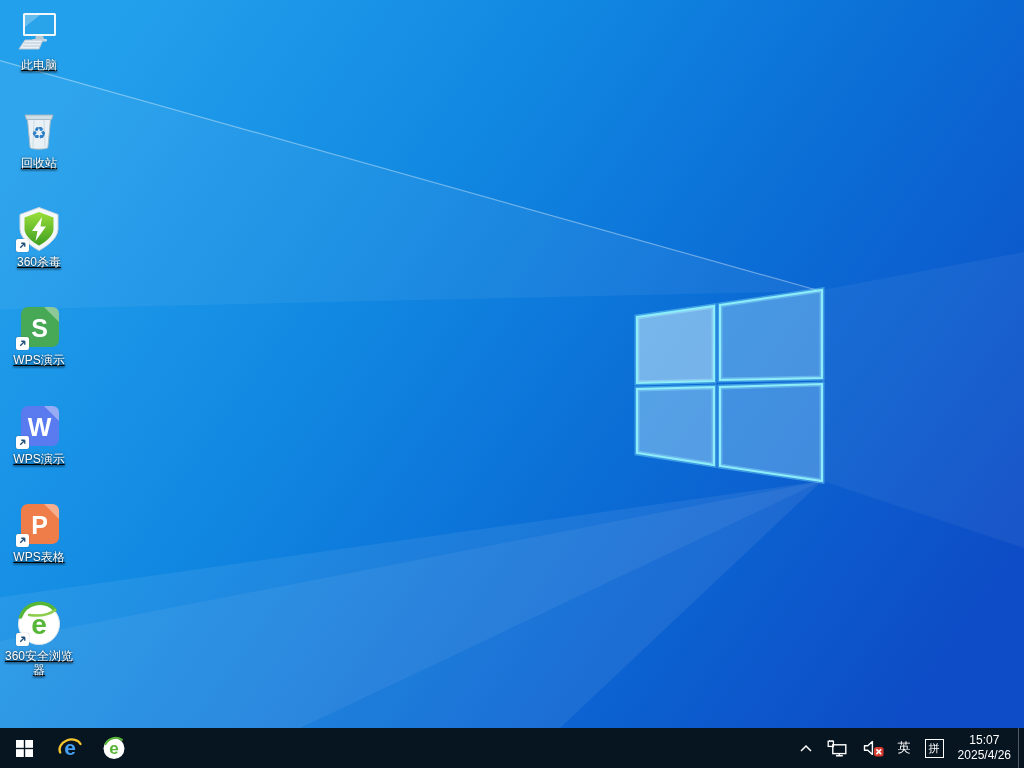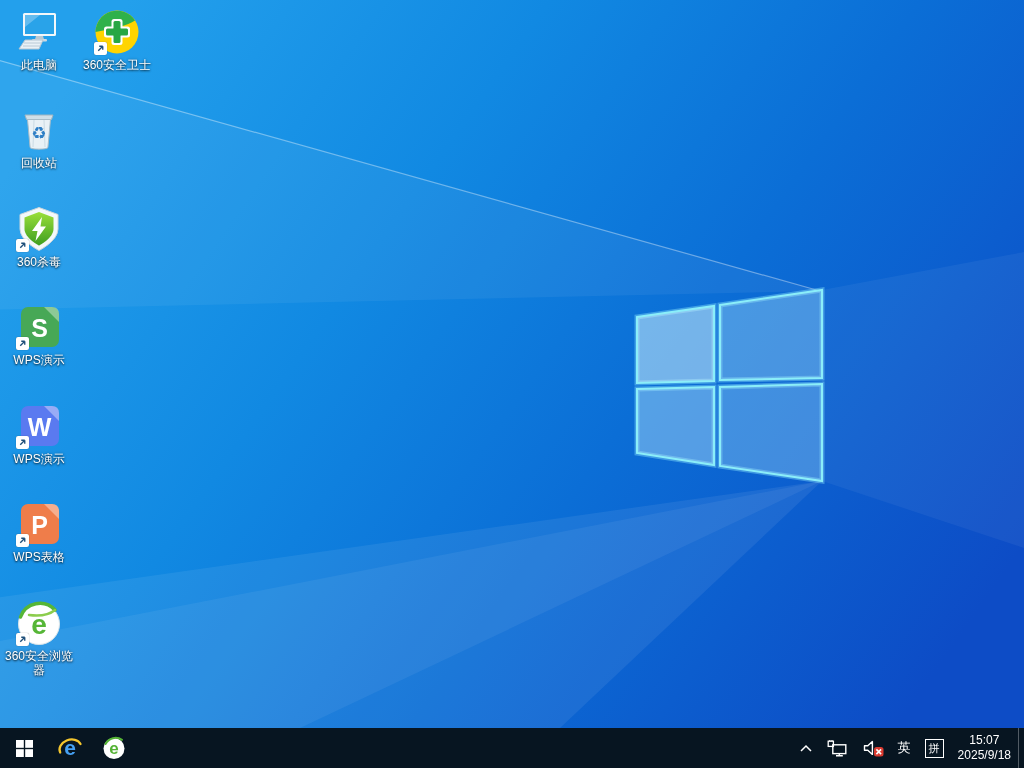--- a/index.html
+++ b/index.html
@@ -2,21 +2,21 @@
 <html><head>
 <meta charset="utf-8">
 <style>
   html,body{margin:0;padding:0;width:1024px;height:768px;overflow:hidden;
     font-family:"Liberation Sans","DejaVu Sans",sans-serif;cursor:default;
     -webkit-user-select:none;user-select:none;background:#0c4cc6;}
   #desktop{position:relative;width:1024px;height:768px;}
   .wall{position:absolute;left:0;top:0;width:1024px;height:728px;display:block;}
 
   
-  .cell{position:absolute;width:76px;text-align:center;}
+  .cell{position:absolute;width:76px;text-align:center;text-decoration:underline;}
   .ico{width:48px;height:48px;margin:0 auto;position:relative;}
   .ico svg{display:block;}
   .lbl{margin-top:2px;font-size:12px;line-height:14px;color:#fff;
     text-shadow:0 1px 2px rgba(0,0,0,.75),0 0 3px rgba(0,0,0,.4);
     word-break:break-all;}
   .lnk{position:absolute;left:1px;bottom:1px;width:13px;height:13px;background:#fff;
     border-radius:2px;box-shadow:0 0 1px rgba(0,0,0,.5);display:flex;
     align-items:center;justify-content:center;}
 
   
@@ -86,39 +86,20 @@
         <polygon points="10,7 25,7 10,19" fill="rgba(255,255,255,0.28)"></polygon>
         <path d="M21,28 h7 l1,3.2 h-9 Z" fill="#b9c9d4"></path>
         <rect x="17" y="31" width="15" height="2.4" rx="1" fill="#cdd9e2"></rect>
         <polygon points="10,32 28,32 24,41 4,41" fill="#e9f1f6" stroke="#b4c6d2" stroke-width="1"></polygon>
         <path d="M9,35 h17 M8,38 h17" stroke="#b4c6d2" stroke-width="0.9"></path>
       </svg>
     </div>
     <div class="lbl">此电脑</div>
   </div>
 
-  <div class="cell" style="left:79px;top:8px">
-    <div class="ico">
-      <svg viewBox="0 0 48 48" width="48" height="48">
-        <circle cx="24" cy="24" r="21.5" fill="#ffd400"></circle>
-        <path d="M2.5,24 A21.5,21.5 0 0 1 42,12.5 C35,17.5 20,20.5 2.5,24 Z" fill="#2fb14b"></path>
-        <rect x="11" y="18.5" width="26" height="11" rx="2.5" fill="#fff"></rect>
-        <rect x="18.5" y="11" width="11" height="26" rx="2.5" fill="#fff"></rect>
-        <rect x="13" y="20.5" width="22" height="7" rx="1.5" fill="#28a745"></rect>
-        <rect x="20.5" y="13" width="7" height="22" rx="1.5" fill="#28a745"></rect>
-        <rect x="20.5" y="20.5" width="7" height="7" fill="#28a745"></rect>
-      </svg>
-      <div class="lnk">
-        <svg viewBox="0 0 10 10" width="9" height="9">
-            <path d="M2.5,7.5 L7.5,2.5 M7.5,2.5 H3.6 M7.5,2.5 V6.4" stroke="#1d4e79" stroke-width="1.5" fill="none"></path>
-          </svg>
-      </div>
-    </div>
-    <div class="lbl">360安全卫士</div>
-  </div>
 
   <div class="cell" style="left:1px;top:106px">
     <div class="ico">
       <svg viewBox="0 0 48 48" width="48" height="48">
         <path d="M10,9 h28 l-1.5,4.5 h-25 Z" fill="#cfdfe8" stroke="#9fb4c0" stroke-width="1"></path>
         <path d="M12.5,13.5 h23 l-2.6,28 c-0.5,2.2 -17.3,2.2 -17.8,0 Z" fill="#e9f1f6" stroke="#a8bcc8" stroke-width="1"></path>
         <path d="M19,14 l-1,27 M29,14 l1,27" stroke="#cbdbe4" stroke-width="1"></path>
         <text x="24" y="33" font-size="17" text-anchor="middle" fill="#2e7fc6">♻</text>
       </svg>
     </div>
@@ -258,19 +239,19 @@
           <rect x="12" y="8" width="9.5" height="9.5" rx="2.5" fill="#d93a30"></rect>
           <path d="M14.4,10.4 l4.7,4.7 M19.1,10.4 l-4.7,4.7" stroke="#fff" stroke-width="1.6"></path>
         </svg>
       </div>
       <div class="titem ime">英</div>
       <div class="titem">
         <span class="imebox">拼</span>
       </div>
       <div class="titem clock">
         <span>15:07</span>
-        <span>2025/9/18</span>
+        <span>2025/4/26</span>
       </div>
       <div class="showdesk"></div>
     </div>
   </div>
 
 </div>
 
 </body></html>

